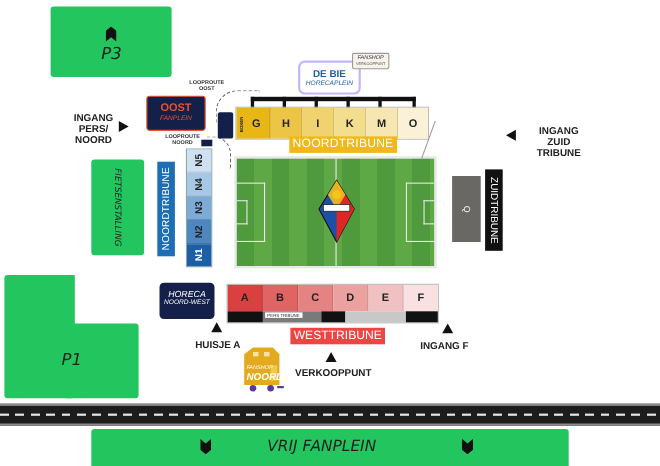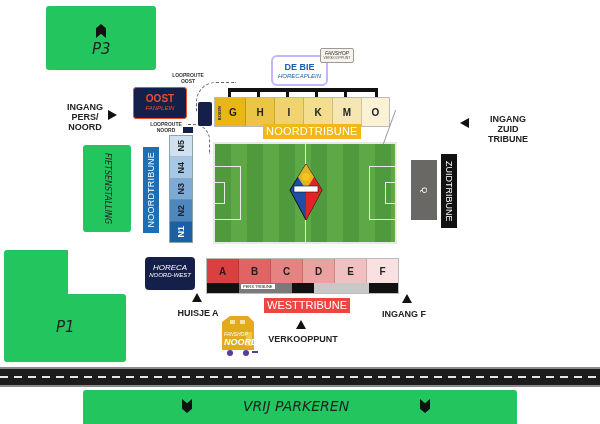--- a/index.html
+++ b/index.html
@@ -221,15 +221,15 @@
 <div class="abs parking" style="left:4px;top:250px;width:64px;height:112px;border-radius:3px 0 3px 3px;"></div>
 <div class="abs parking" style="left:60px;top:294px;width:66px;height:68px;border-radius:0 3px 3px 0;"></div>
 <div class="abs park-label" style="left:56px;top:318px;font-size:15px;">P1</div>
 
 <div class="abs road" style="left:0;top:367px;width:600px;height:20px;">
   <div class="road-dash" style="margin-top:7px;"></div>
 </div>
 
 <div class="abs parking" style="left:83px;top:390px;width:434px;height:34px;border-radius:3px 3px 0 0;">
   <div class="abs arrow-marker" style="left:99px;top:9px;"></div>
-  <div class="abs park-label" style="left:160px;top:8px;font-size:14px;">VRIJ PARKEREN</div>
+  <div class="abs park-label" style="left:160px;top:8px;font-size:14px;">VRIJ FANPLEIN</div>
   <div class="abs arrow-marker" style="left:337px;top:9px;"></div>
 </div>
 
 </body></html>

